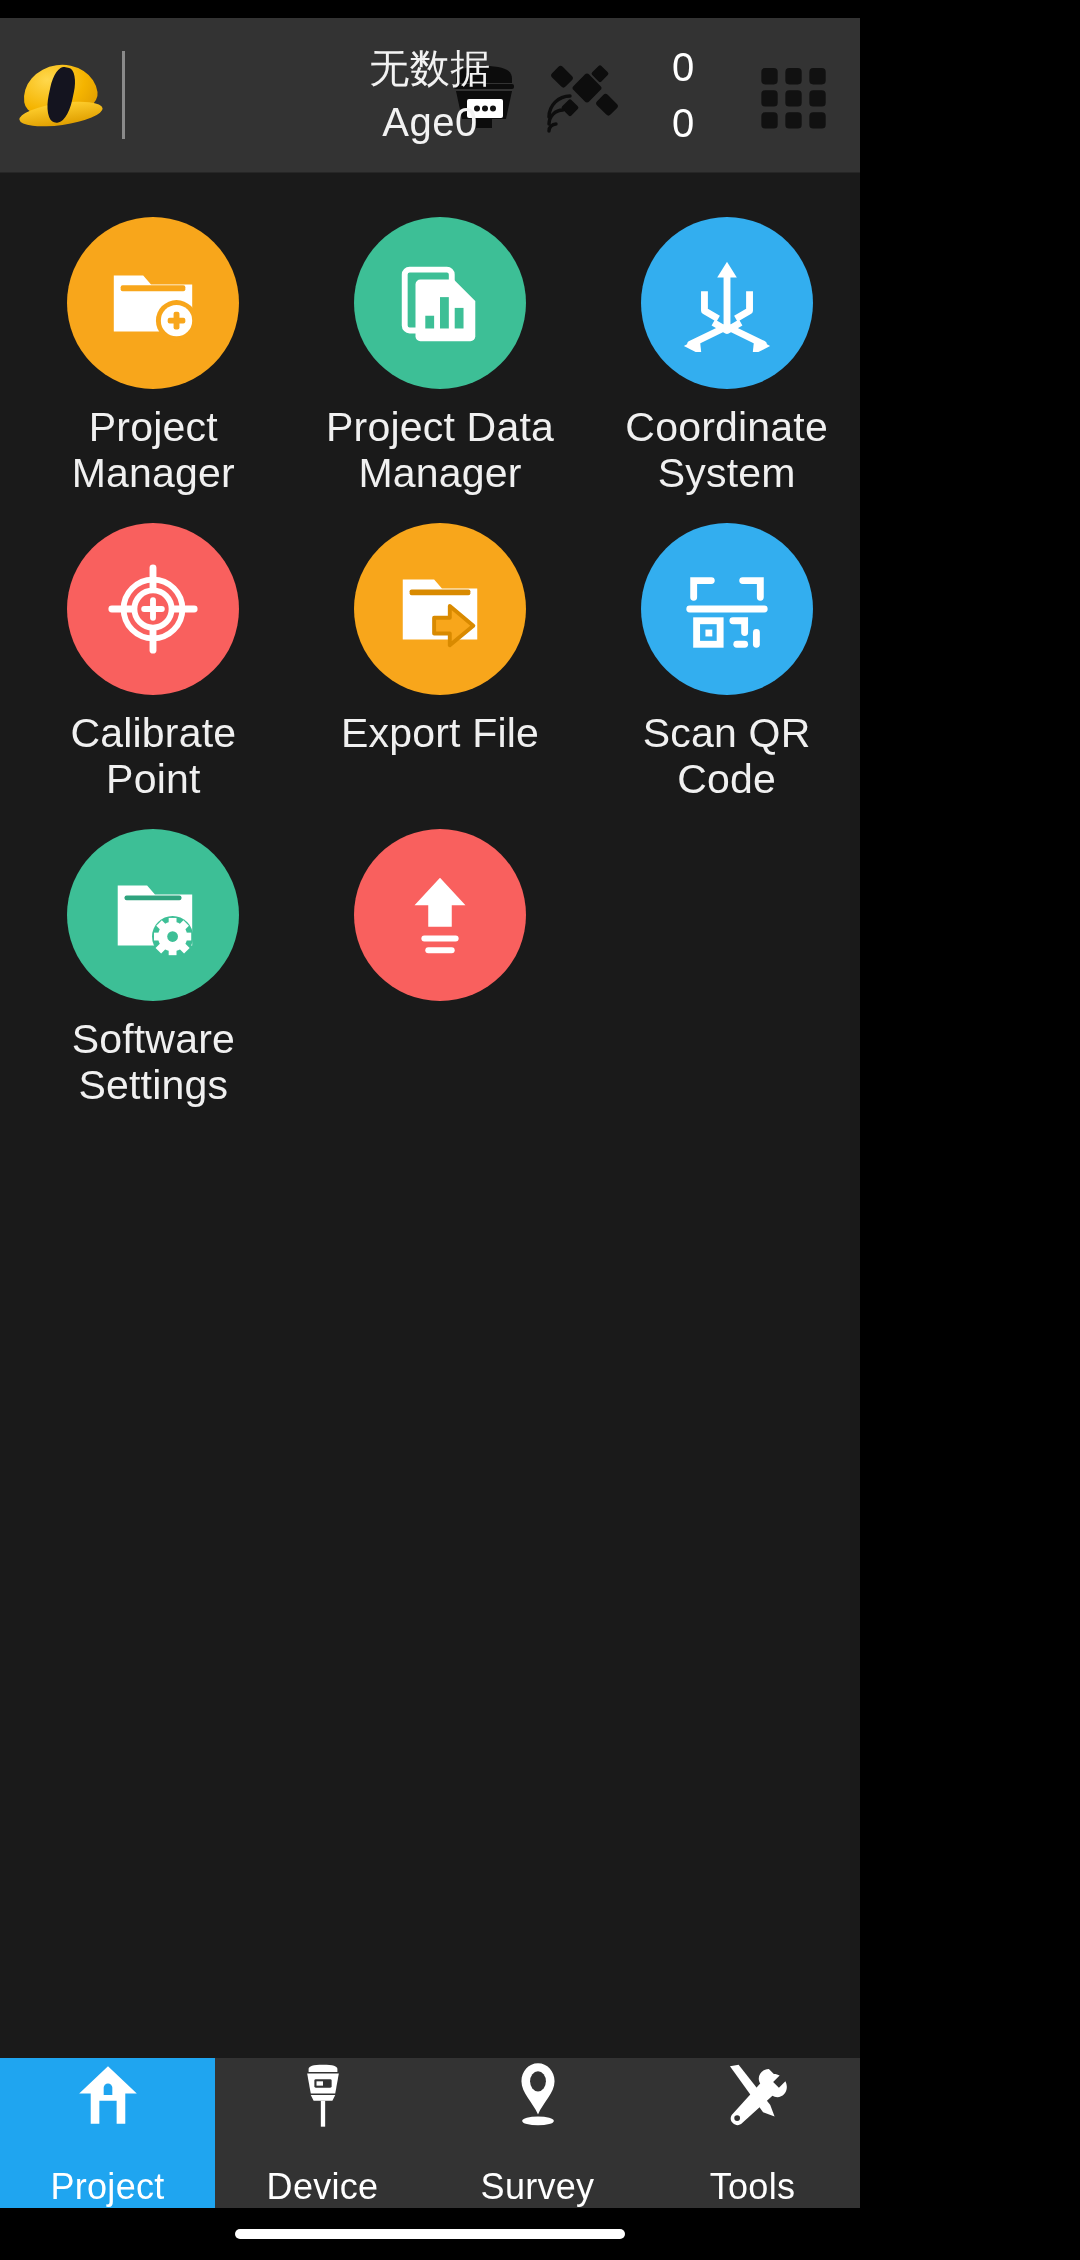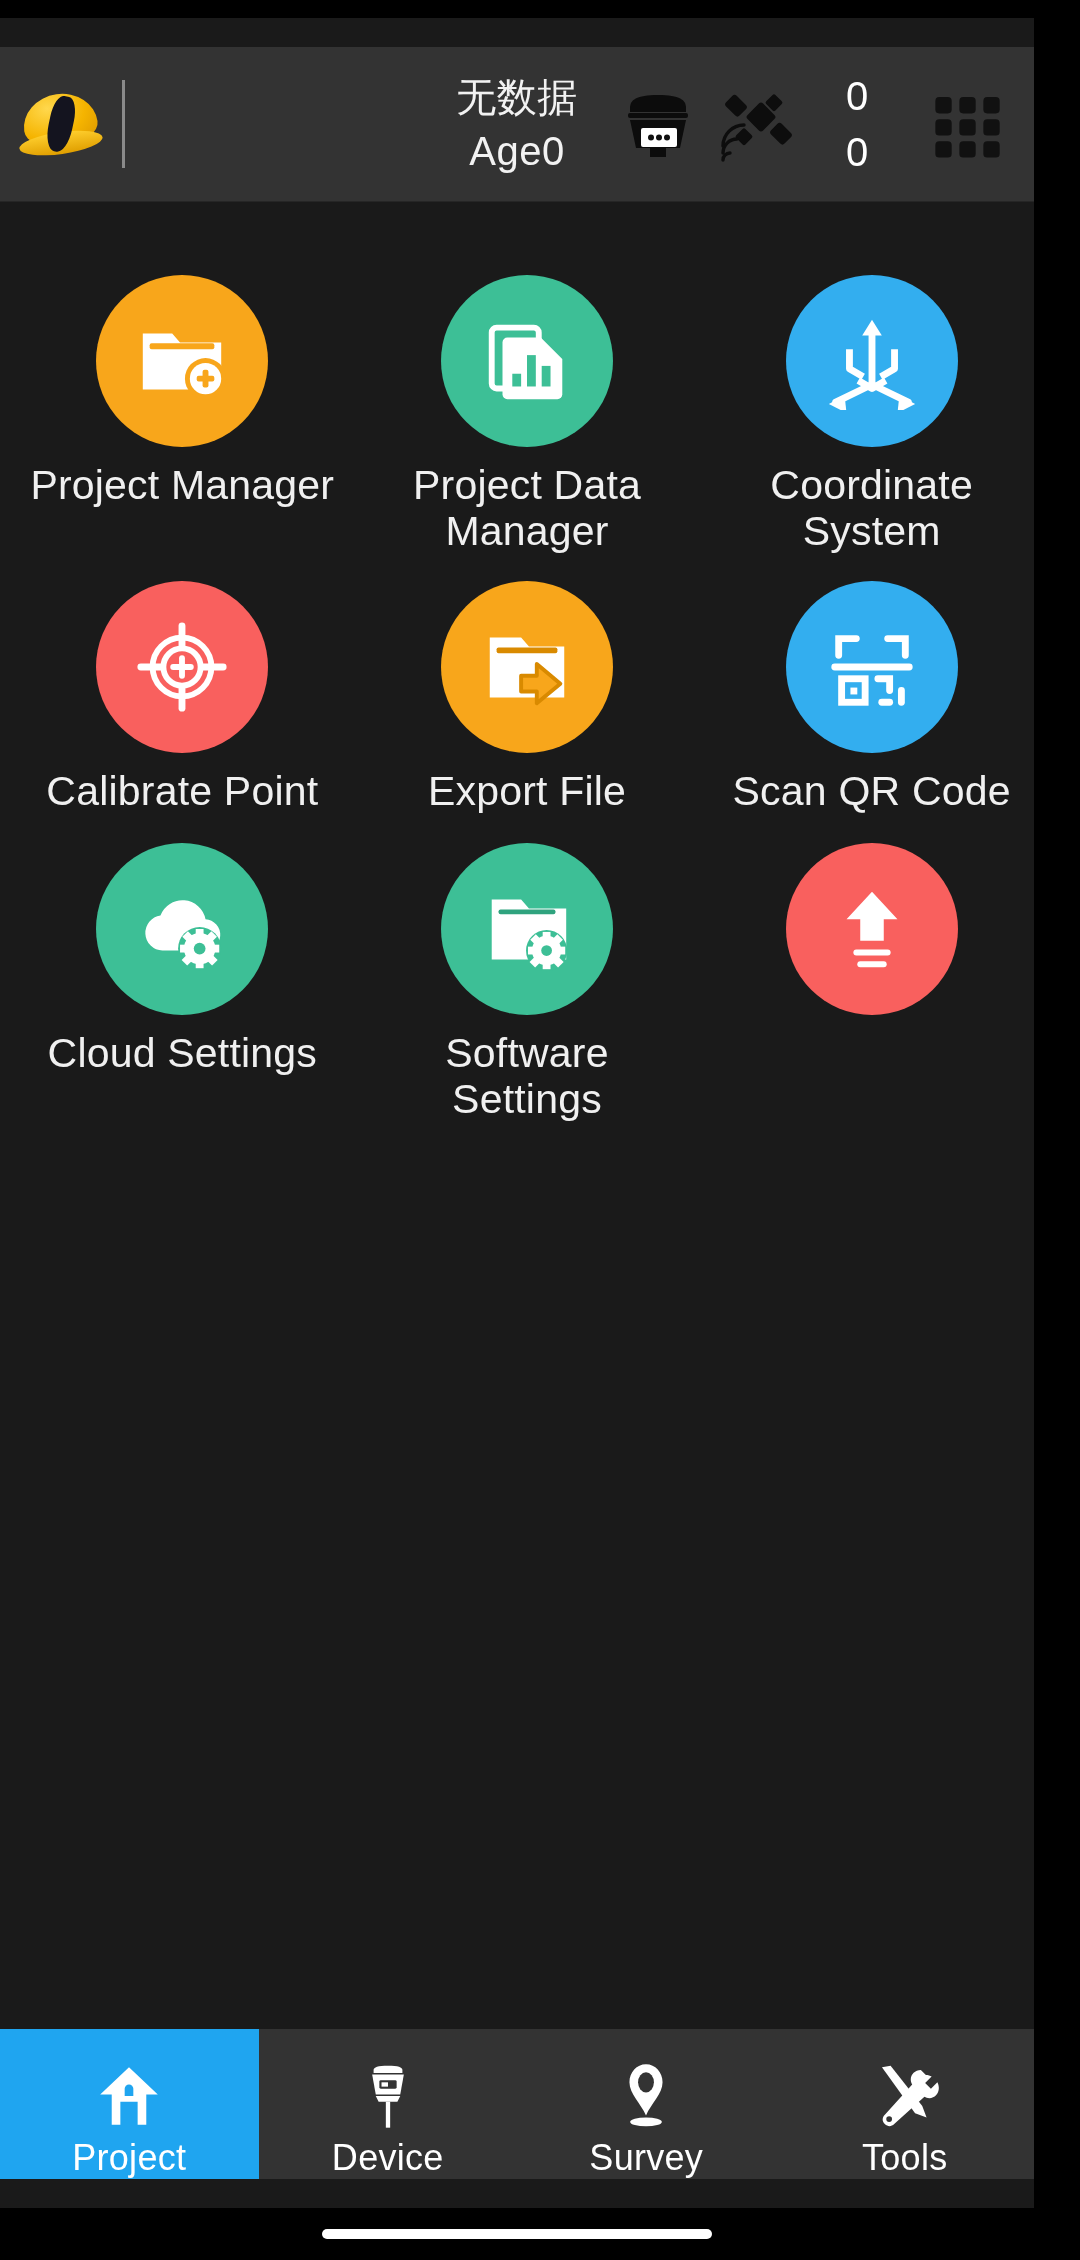--- a/index.html
+++ b/index.html
@@ -2,21 +2,21 @@
 <html><head>
 <meta charset="utf-8">
 <style>
   * { margin:0; padding:0; box-sizing:border-box; }
   html, body {
     width:1080px; height:2260px;
     background:#000;
     font-family:"Liberation Sans", sans-serif;
     overflow:hidden;
   }
-  #screen { width:1034px; height:2260px; position:relative; background:#1a1a1a; display:flex; flex-direction:column;gap:29px; }
+  #screen { width:860px; height:2260px; position:relative; background:#1a1a1a; display:flex; flex-direction:column; }
 
   
   .sys-strip { height:18px; background:#000; flex:0 0 auto; }
 
   
   .topbar {
     height:155px; flex:0 0 auto;
     background:#333333;
     display:flex; align-items:center;
     position:relative;
@@ -82,21 +82,21 @@
     margin-top:16px; color:#f0f0f0; font-size:41px; line-height:1.12;
     text-align:center; max-width:330px; letter-spacing:0.2px;
   }
 
   
   .bottomnav {
     height:150px; flex:0 0 auto; display:flex; background:#333333;
   }
   .nav-item {
     flex:1 1 0; display:flex; flex-direction:column;
-    align-items:center; justify-content:flex-end; gap:4px;
+    align-items:center; justify-content:space-between; gap:4px;
     background:#333333;
   }
   .nav-item.active { background:#1fa5f0; }
   .nav-item svg { width:72px; height:74px; display:block; }
   .nav-label { color:#ffffff; font-size:36px; letter-spacing:0.3px; }
   .homebar-zone { height:52px; flex:0 0 auto; background:#000; display:flex; align-items:center; justify-content:center; }
   .homebar { width:390px; height:10px; border-radius:6px; background:#ffffff; }
 </style>
 </head>
 <body>
@@ -273,41 +273,20 @@
               <path d="M56 62h12v12"></path>
                 <path d="M68 86h-8"></path>
                 <path d="M80 74v12"></path>
             </g>
             <rect x="28" y="71" width="7" height="7" fill="#ffffff"></rect>
           </svg>
         </div>
         <div class="cell-label">Scan QR Code</div>
       </div>
 
-      <div class="cell">
-        <div class="badge" id="b7" style="background: rgb(61, 191, 150);">
-          <svg viewBox="0 0 100 100">
-            <path d="M30 72a18 18 0 0 1-2-35.8A24 24 0 0 1 74 40a16 16 0 0 1-2 32z" fill="#ffffff"></path>
-            <circle cx="68" cy="70" r="22" fill="#3DBF96"></circle>
-            <g fill="#ffffff">
-              <circle cx="68" cy="70" r="16"></circle>
-              <rect x="64" y="50" width="8" height="9"></rect>
-                <rect x="64" y="81" width="8" height="9"></rect>
-              <rect x="48" y="66" width="9" height="8"></rect>
-                <rect x="79" y="66" width="9" height="8"></rect>
-              <rect x="52" y="54" width="8" height="9" transform="rotate(-45 56 58)"></rect>
-              <rect x="76" y="77" width="8" height="9" transform="rotate(-45 80 81)"></rect>
-              <rect x="76" y="54" width="8" height="9" transform="rotate(45 80 58)"></rect>
-              <rect x="52" y="77" width="8" height="9" transform="rotate(45 56 81)"></rect>
-            </g>
-            <circle cx="68" cy="70" r="6" fill="#3DBF96"></circle>
-          </svg>
-        </div>
-        <div class="cell-label">Cloud Settings</div>
-      </div>
 
       <div class="cell">
         <div class="badge" id="b8" style="background: rgb(61, 191, 150);">
           <svg viewBox="0 0 100 100">
             <path d="M14 20h30l8 9h38v52H14z" fill="#ffffff"></path>
             <rect x="21" y="30" width="58" height="5" rx="2" fill="#2FA37E"></rect>
             <circle cx="70" cy="72" r="21" fill="#3DBF96"></circle>
             <g fill="#ffffff">
               <circle cx="70" cy="72" r="15"></circle>
               <rect x="66" y="53" width="8" height="9"></rect>

